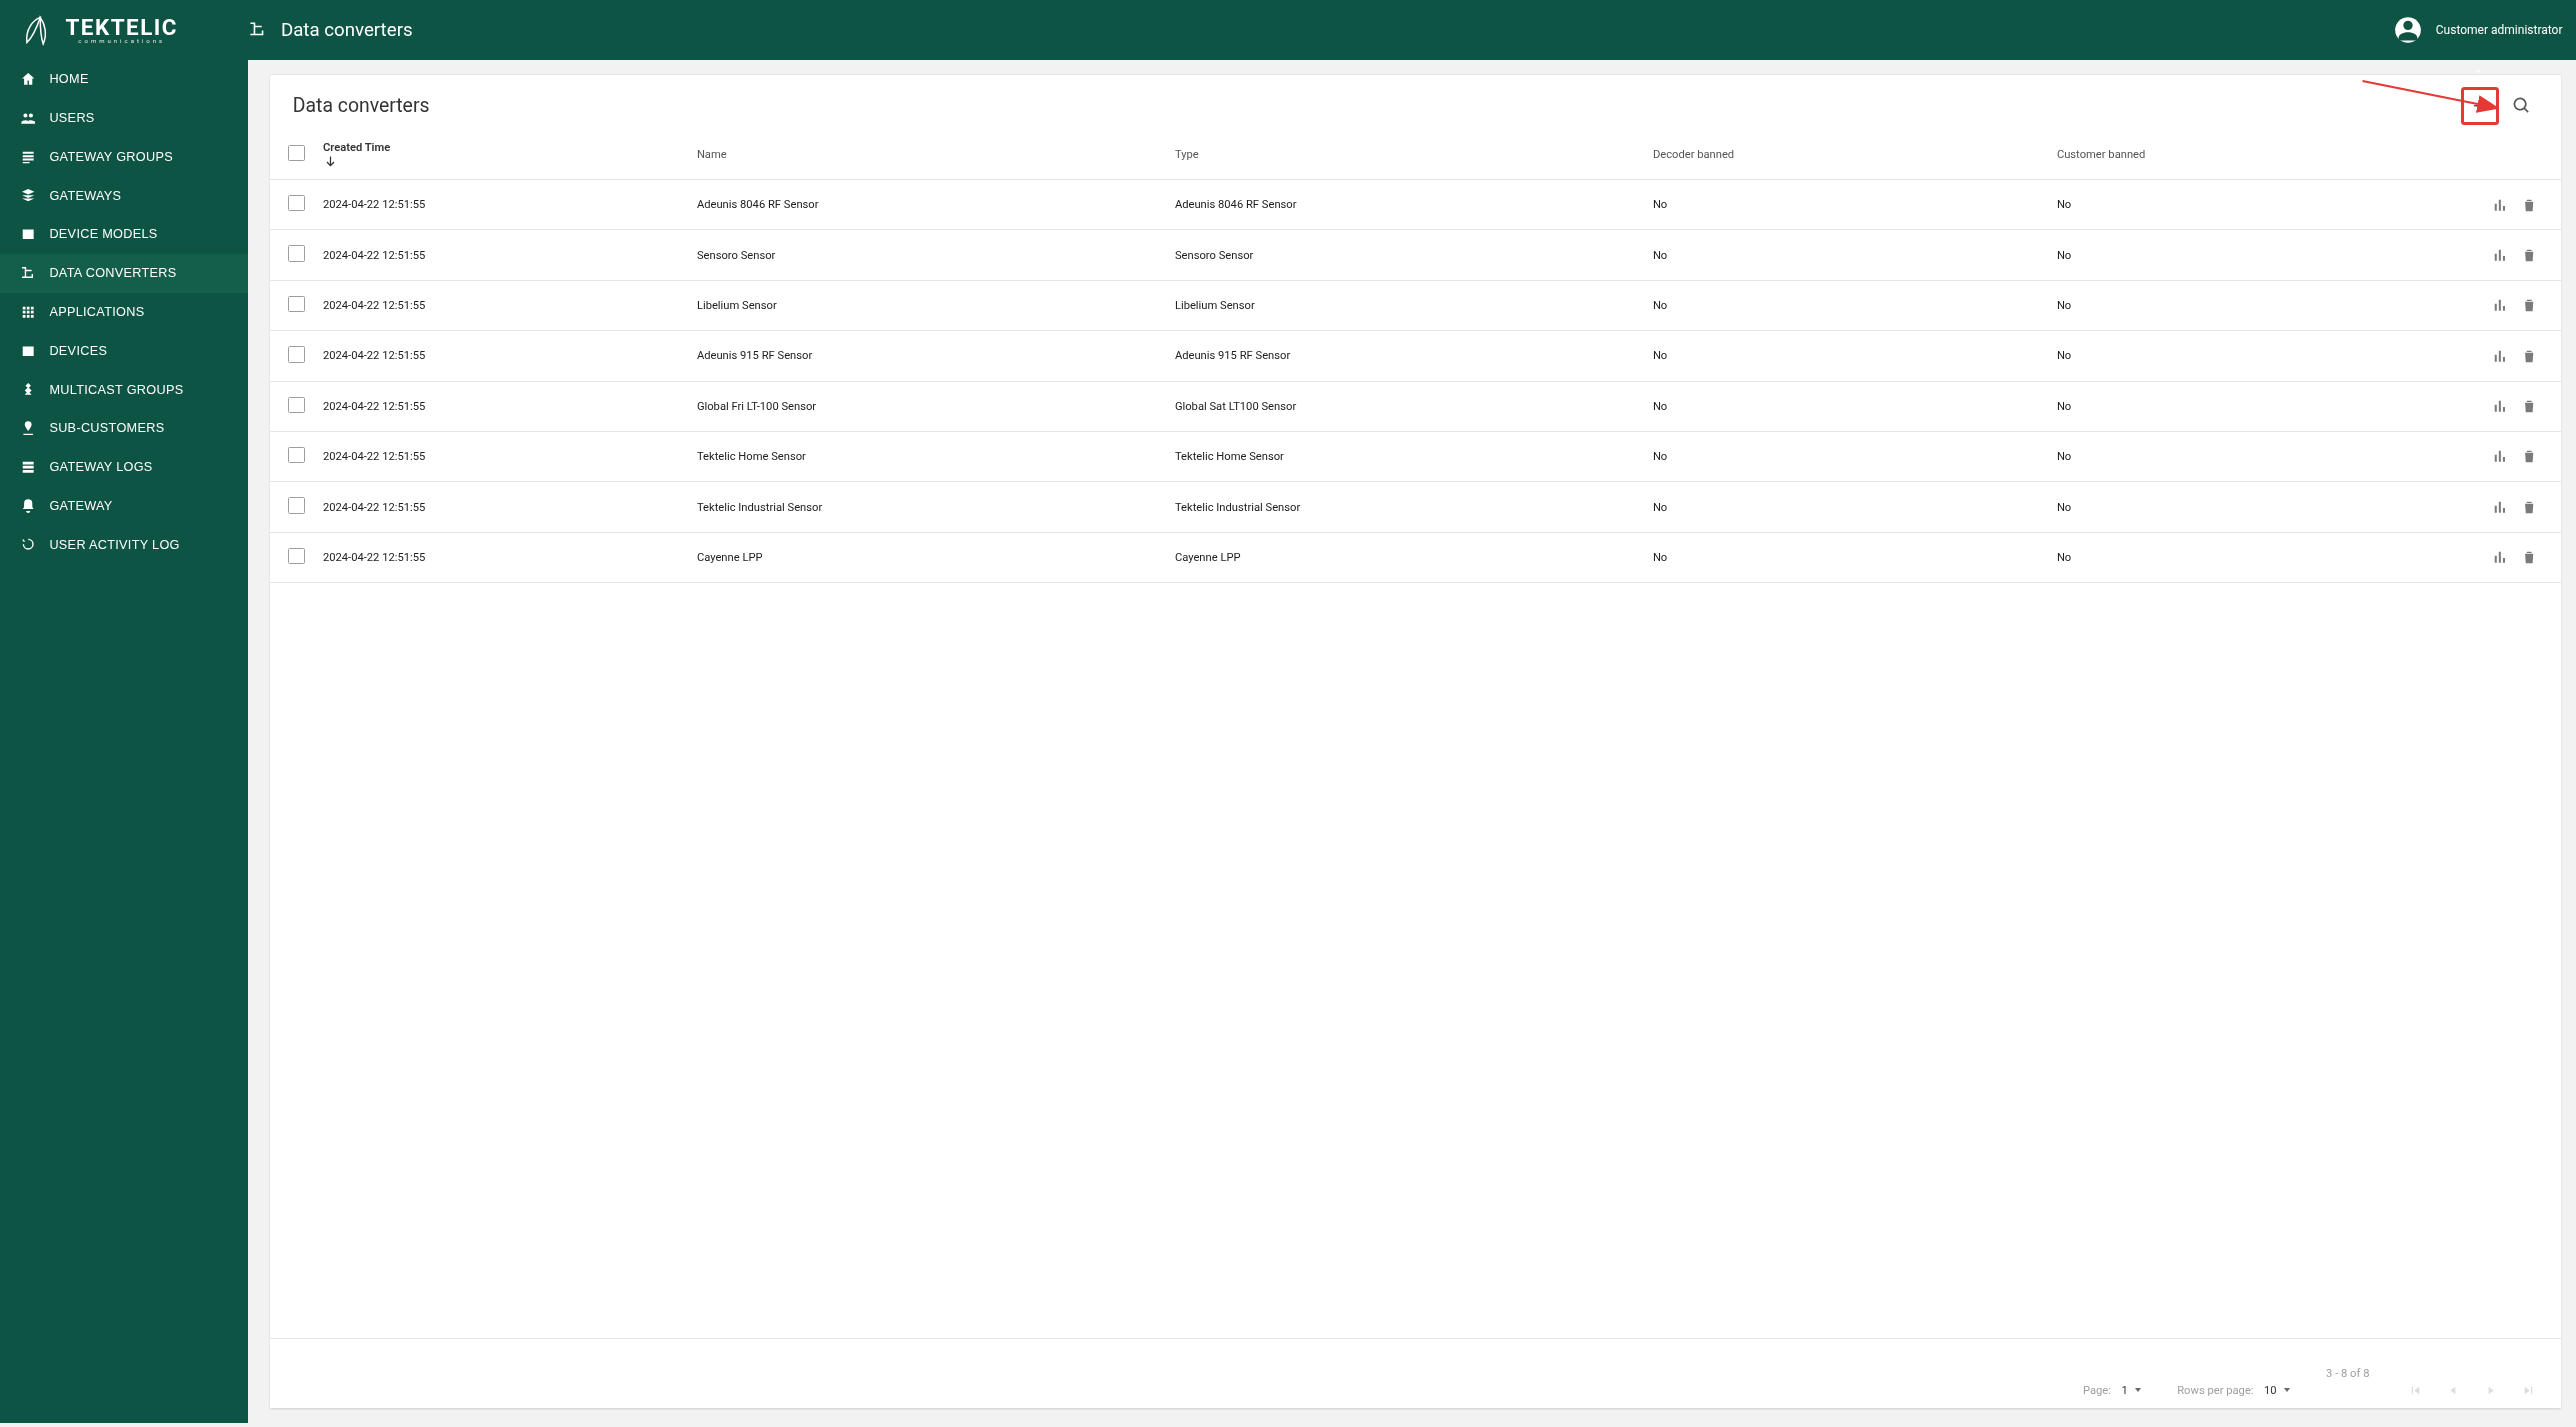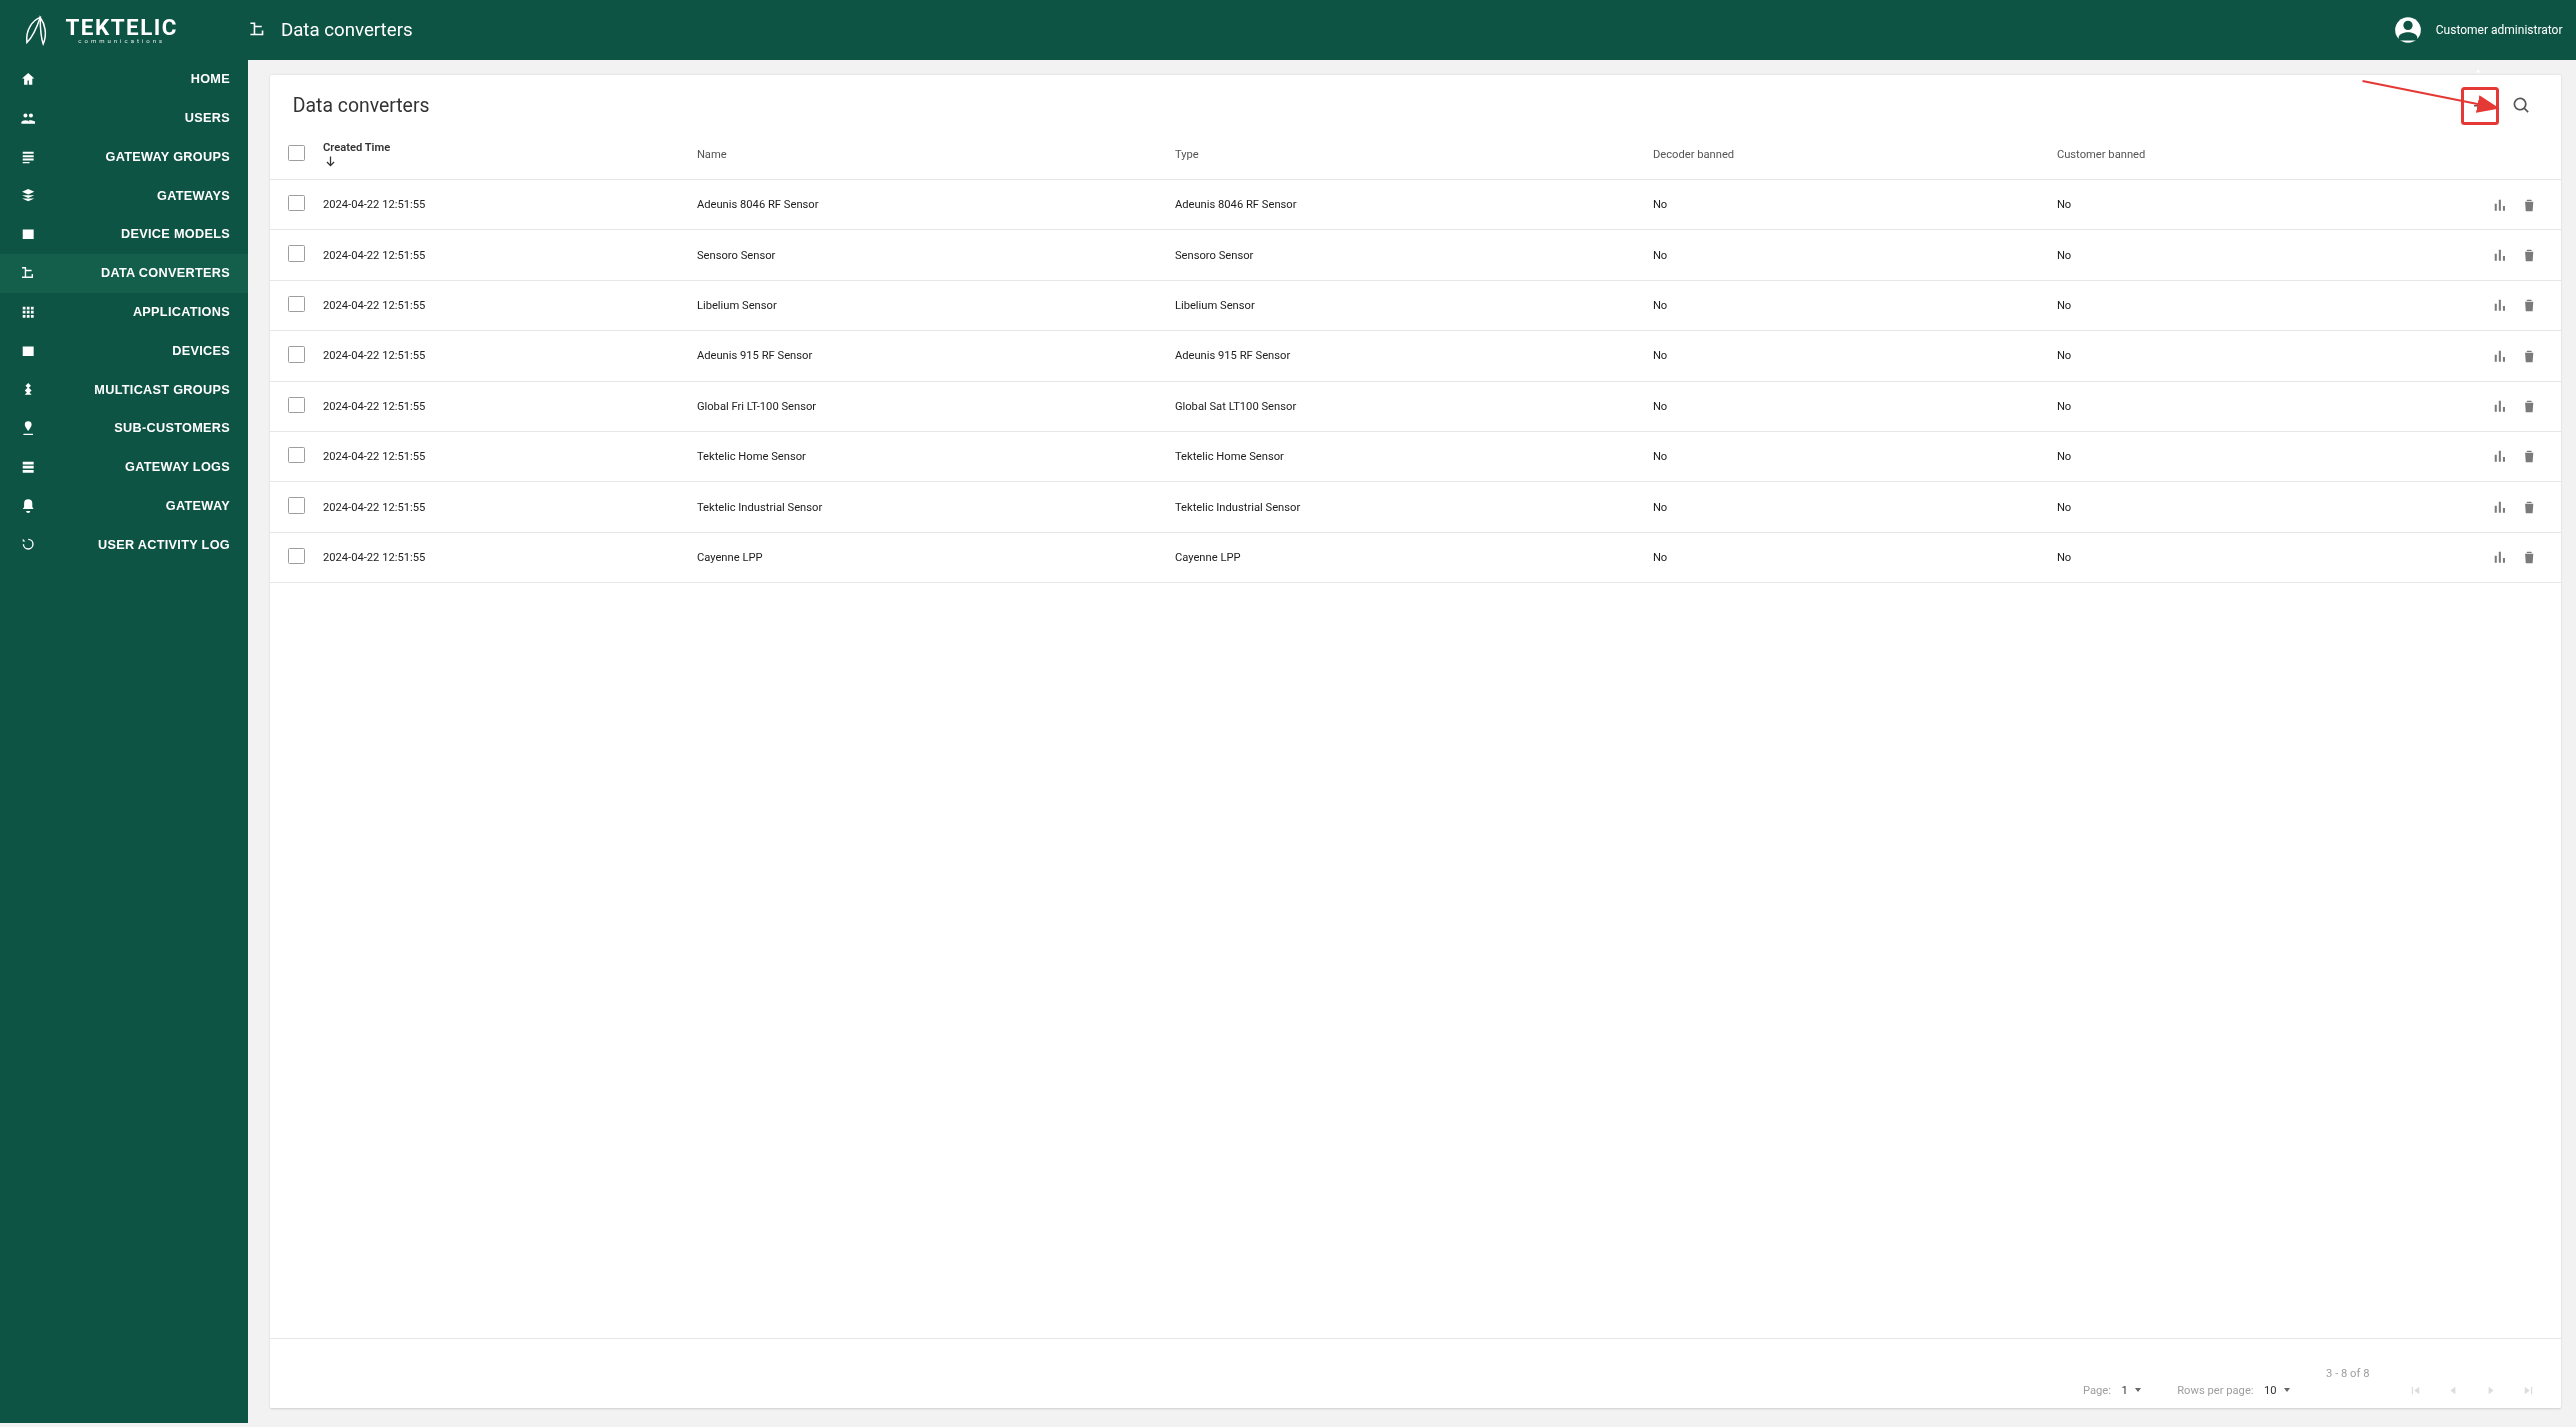--- a/index.html
+++ b/index.html
@@ -82,27 +82,26 @@
     width: 248px;
     background: var(--teal-dark);
     color: #fff;
     padding-top: 0;
     overflow-y: auto;
   }
   .nav-item {
     display:flex; align-items:center; gap: 12px;
     padding: 11.2px 18px;
     font-size: 12.7px;
-    font-weight: 700;
+    font-weight: 400;
     letter-spacing: 0.3px;
     cursor: pointer;
     color: #fff;
     border: none; background: none; width:100%;
     text-align:left;
-    justify-content:space-between;
   }
   .nav-item.active { background: var(--teal-nav-active); }
   .nav-icon { width:19.4px; display:flex; justify-content:center; }
 
   
   .main {
     flex:1; display:flex; flex-direction:column; overflow:hidden;
   }
   .card {
     background: var(--card-bg);

